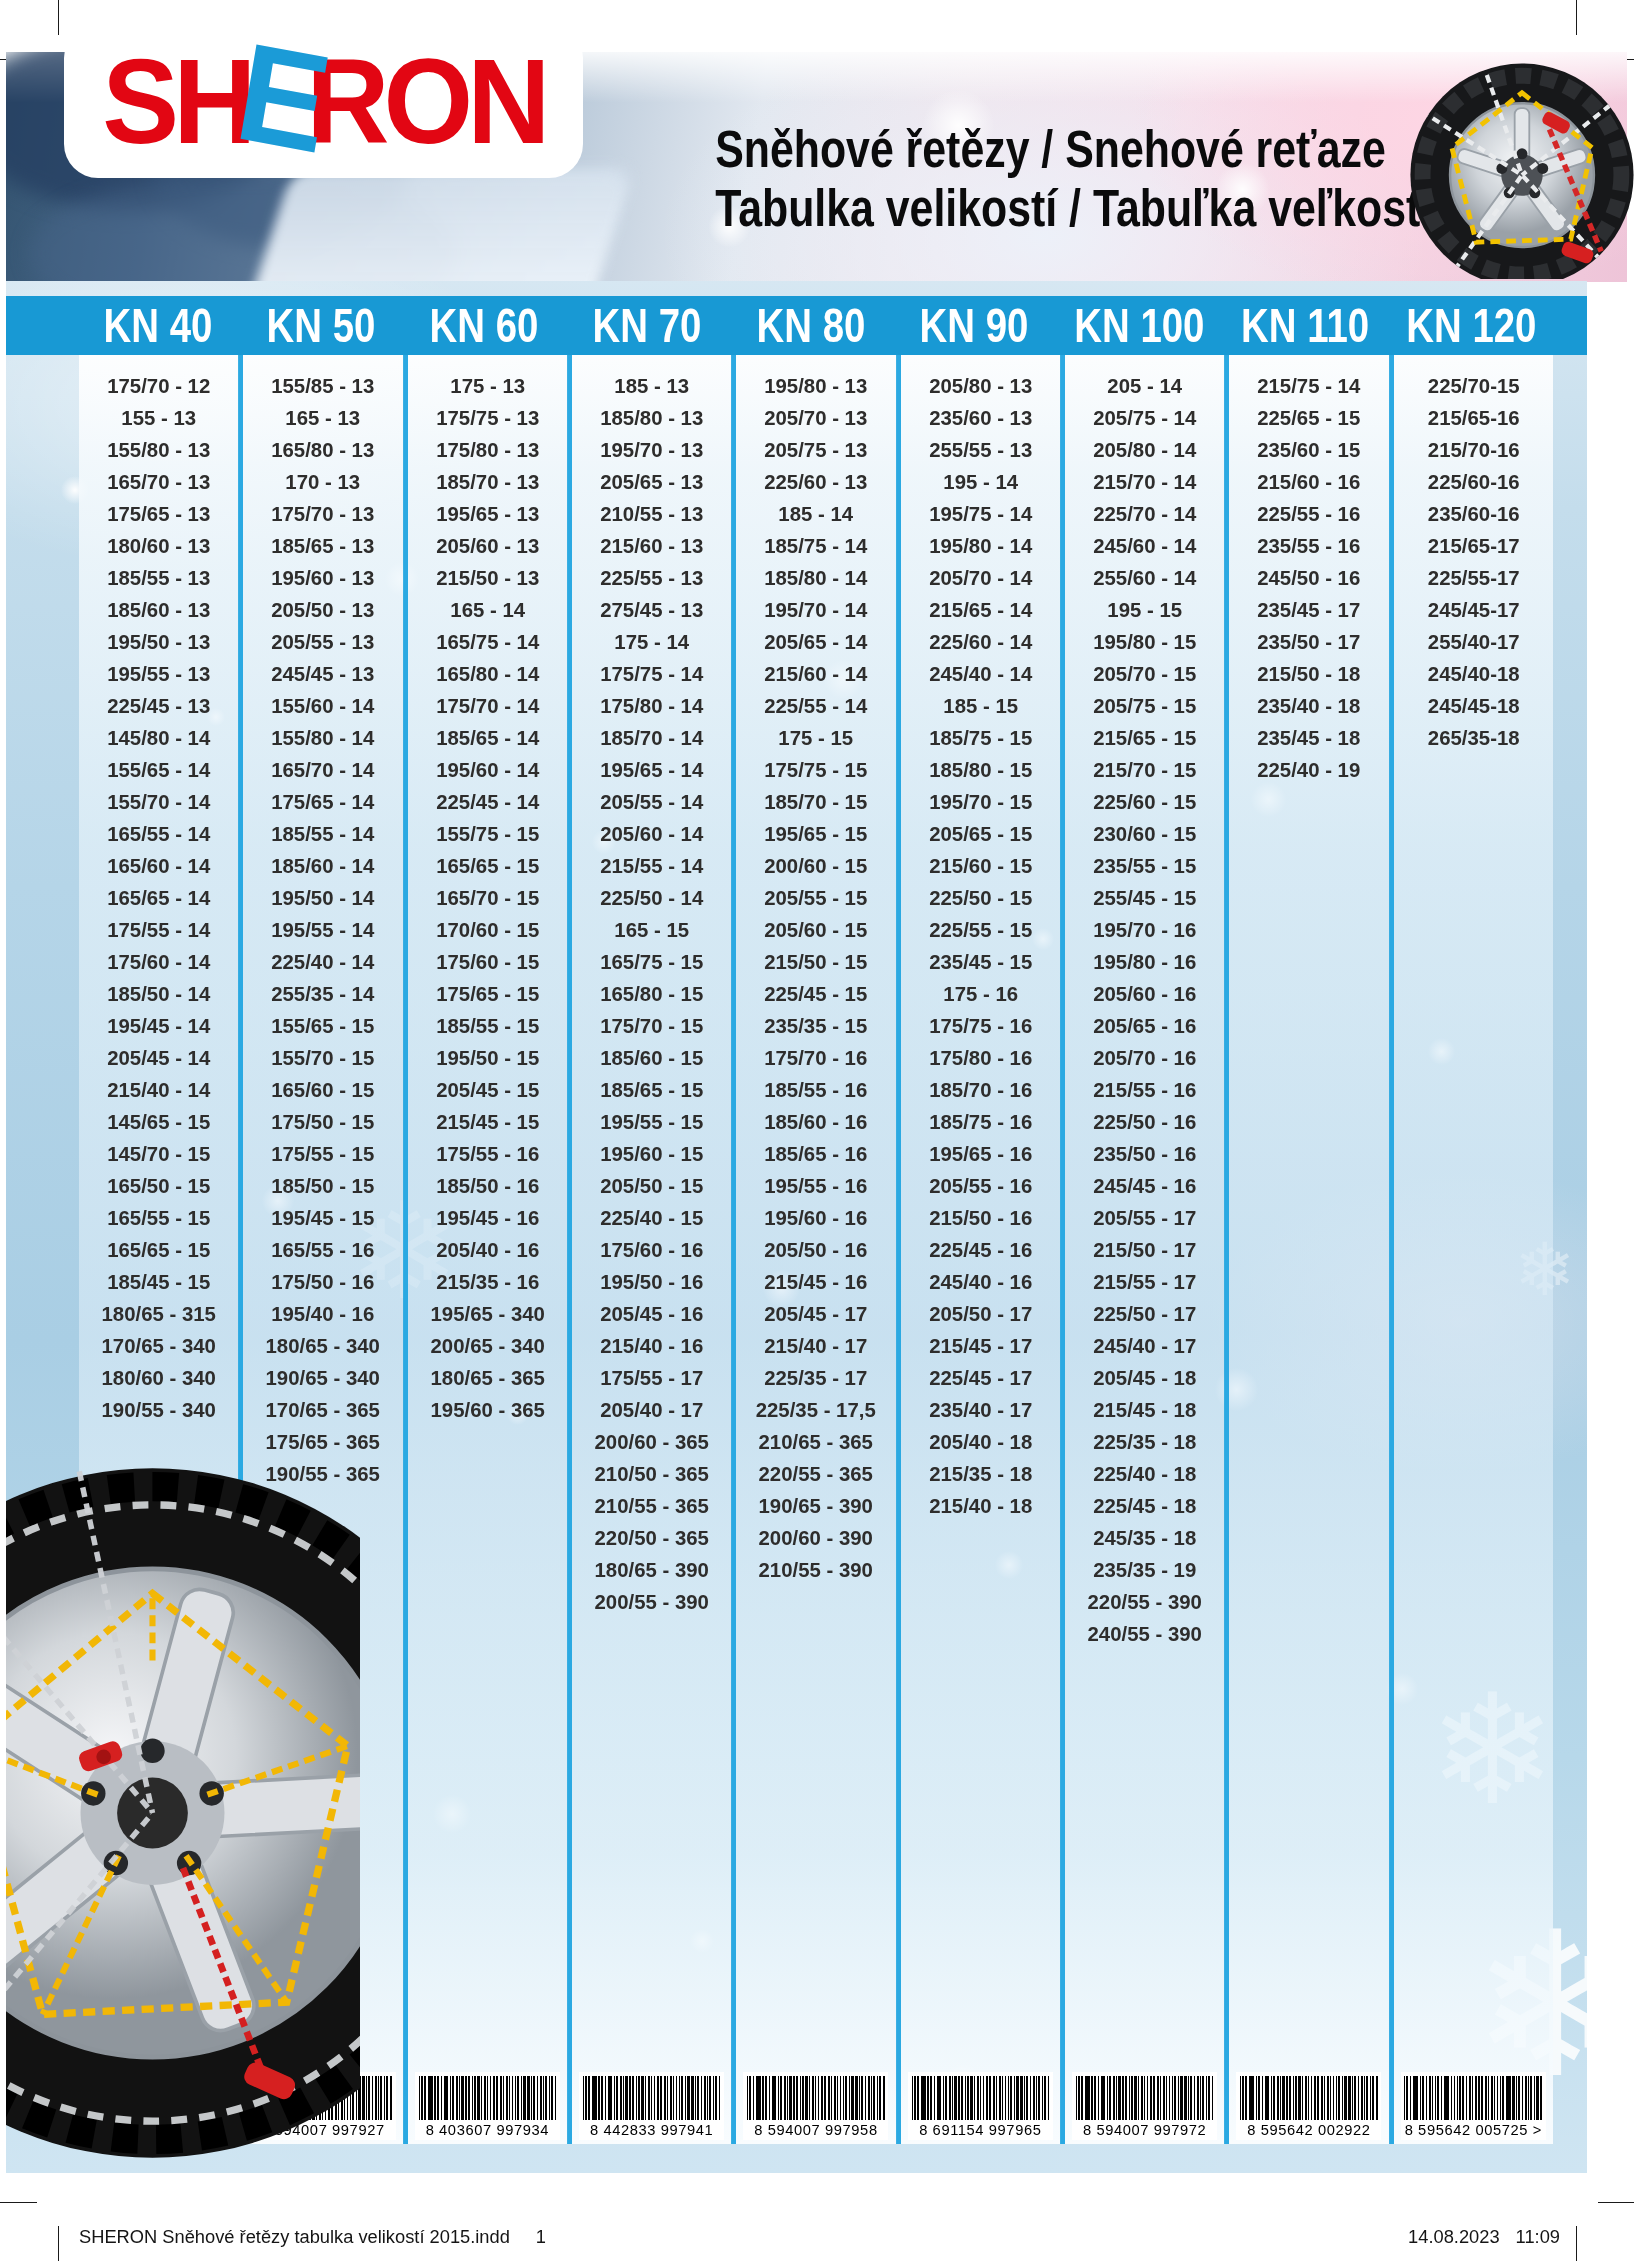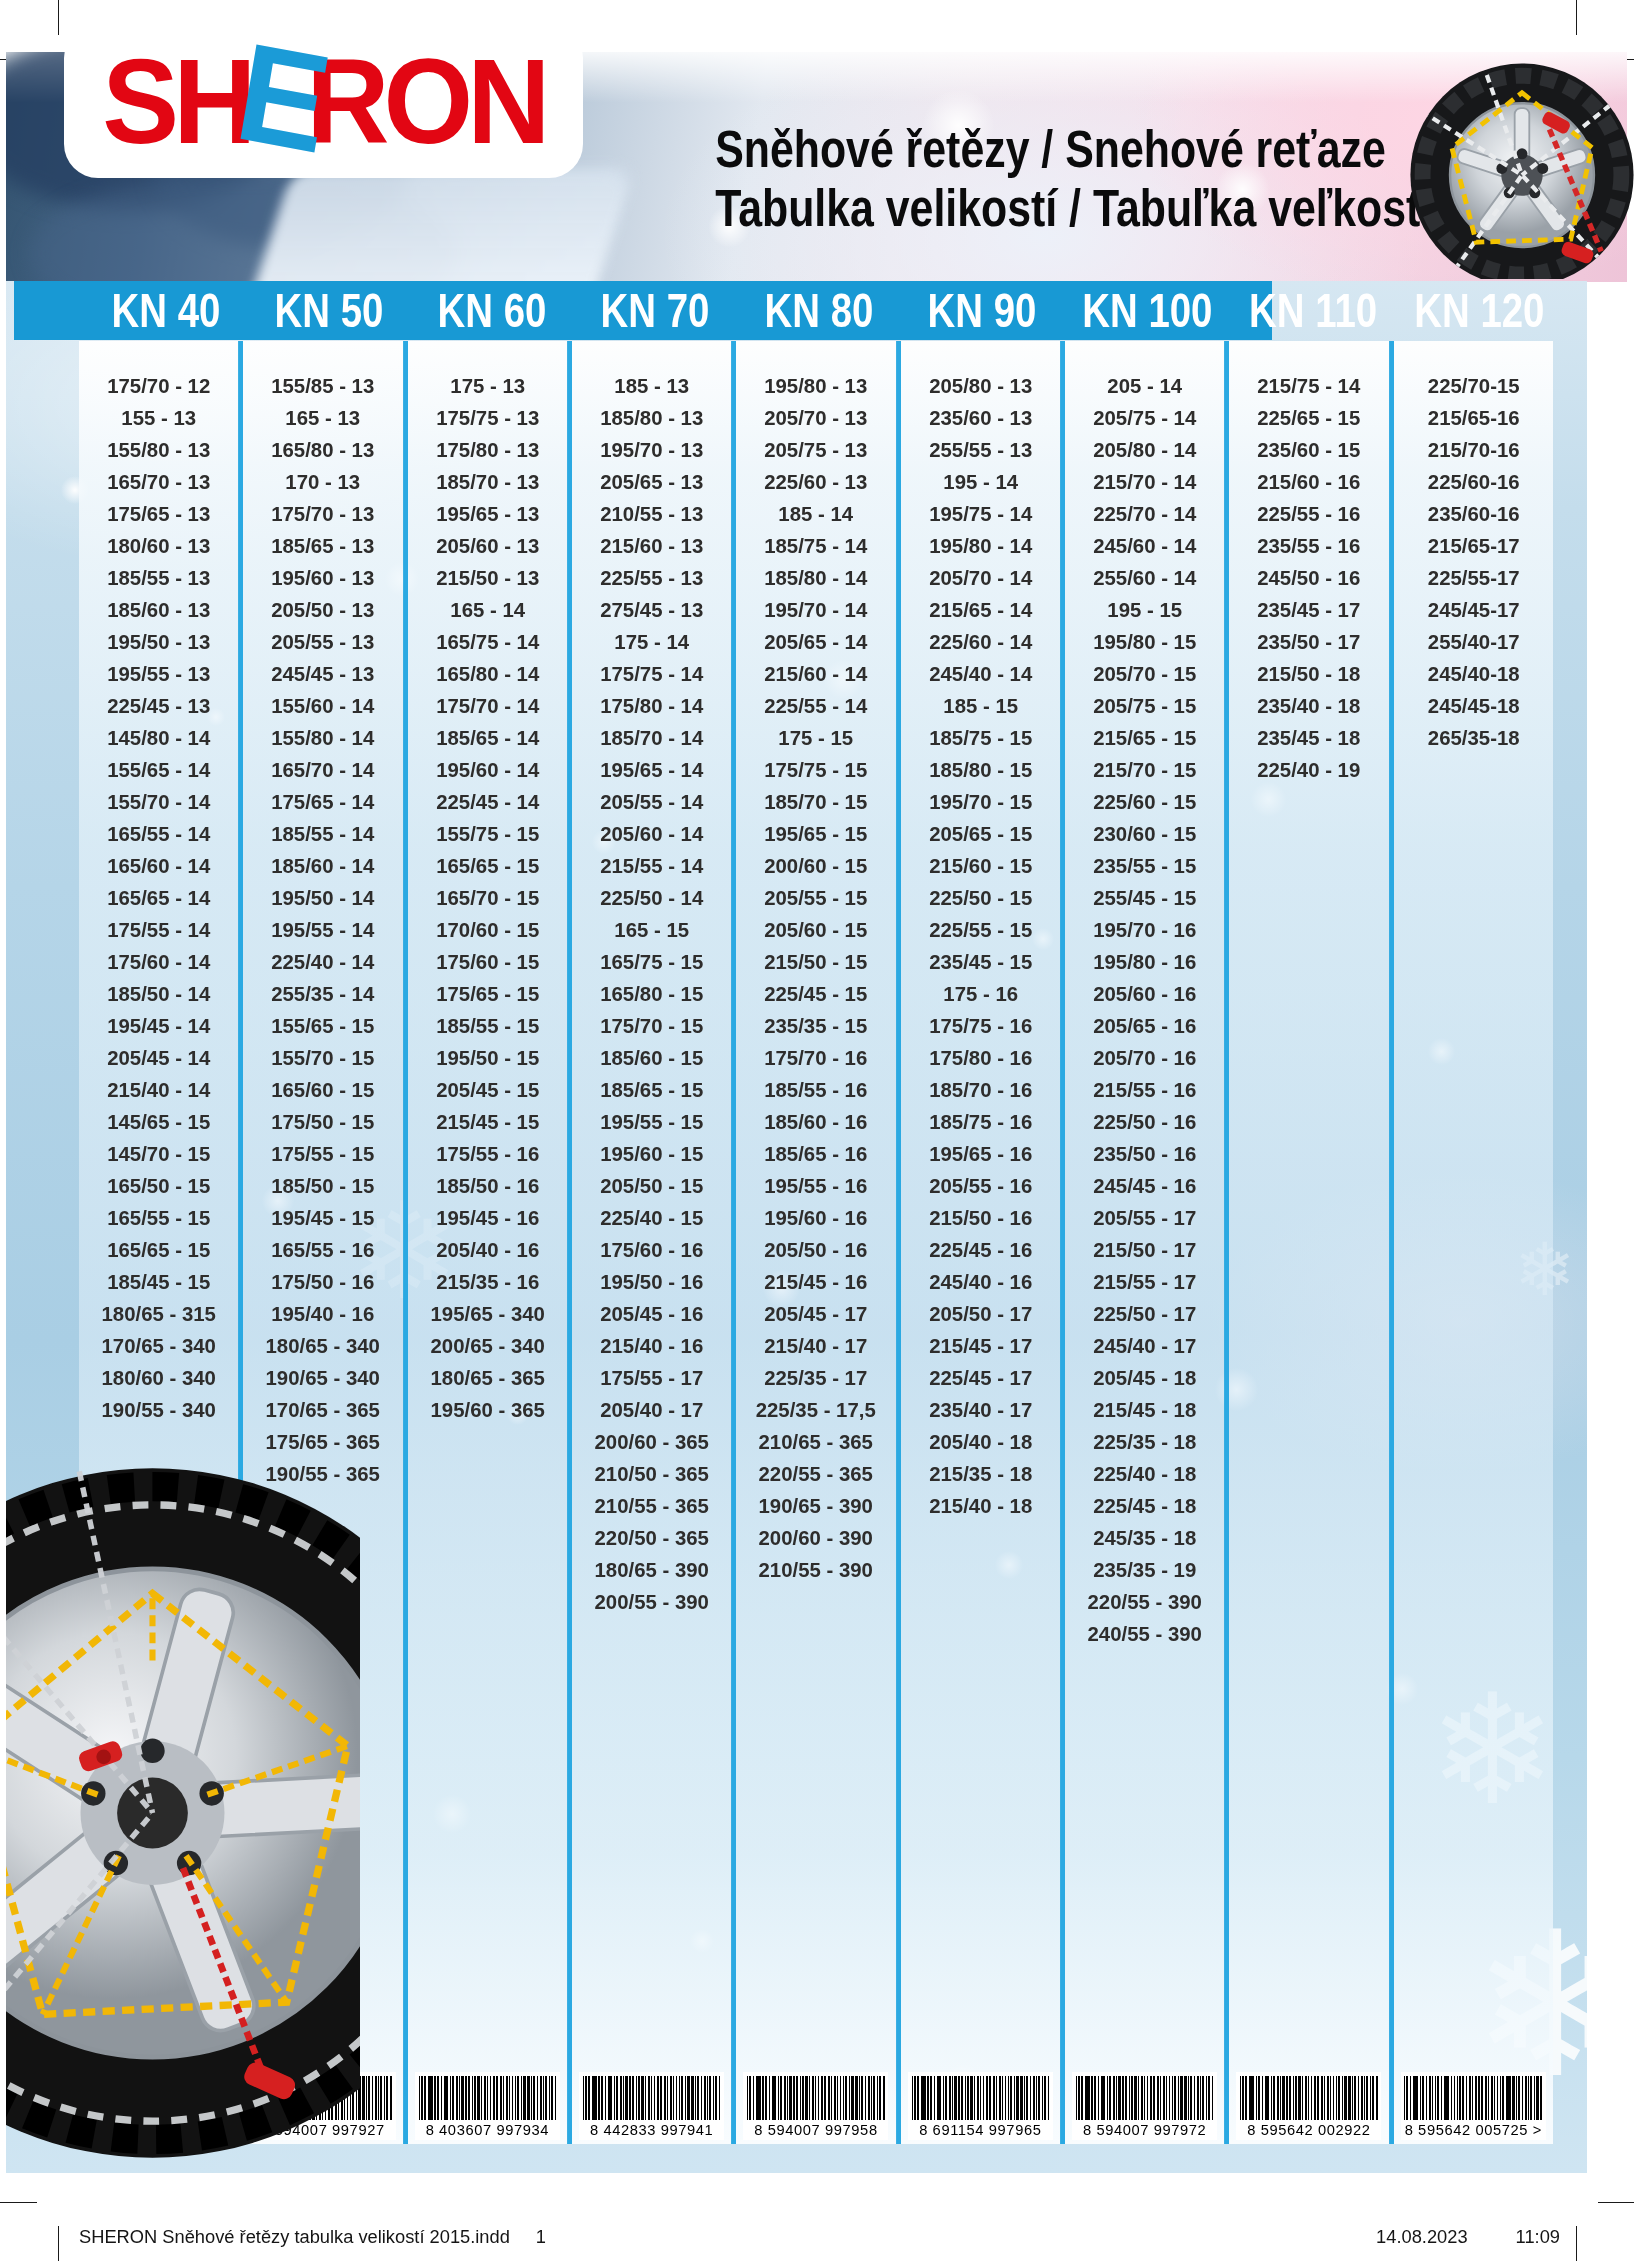--- a/index.html
+++ b/index.html
@@ -46,21 +46,21 @@
 
   
   .title{position:absolute; left:659px; top:120px; width:702px; z-index:4; text-align:center; color:#0b0b0c;}
   .title-line{display:block; font-size:51px; font-weight:700; line-height:59px; white-space:nowrap;
         transform:scaleX(.84); transform-origin:50% 50%;}
 
   
   .tire-top{position:absolute; left:1397px; top:56px; width:239px; height:223px; z-index:6;}
 
   
-  .band{position:absolute; left:6.1px; top:281px; width:1258px; height:59px; background:var(--accent); z-index:3;margin-left:8px;}
+  .band{position:absolute; left:6.1px; top:296px; width:1581px; height:59px; background:var(--accent); z-index:3;}
   .band-grid{position:absolute; left:73px; top:0; width:1474px; height:100%;
         display:grid; grid-template-columns:repeat(9,1fr); gap:4.9px;}
   .band-cell{display:flex; align-items:center; justify-content:center;}
   .band-cell span{display:inline-block; font-size:48px; font-weight:700; color:#fff;
         transform:scaleX(.8); white-space:nowrap;}
 
   
   .bg{position:absolute; left:6.1px; top:281px; width:1581px; height:1892px; z-index:0;
     background:
       radial-gradient(ellipse 549px 293px at 12% 6%, rgba(255,255,255,.5), rgba(255,255,255,0) 60%),
@@ -91,21 +91,21 @@
   .bc-num{margin-top:1.8px; text-align:center; font-size:14.7px; color:#000; letter-spacing:0.6px; white-space:nowrap;}
 
   
   .wheel{position:absolute; left:6.1px; top:1453px; width:354px; height:720px; z-index:2;}
 
   
   .footer{position:absolute; left:0; top:2220px; width:1634px; height:37px; z-index:4;}
   .footer-left{position:absolute; left:79px; top:6.1px; font-size:18.3px; color:#151515;}
   .footer-left .pgnum{margin-left:26px;}
   .footer-right{position:absolute; right:74px; top:6.1px; font-size:18.3px; color:#151515;}
-  .footer-right .time{margin-left:48px;}
+  .footer-right .time{margin-left:16px;}
 </style>
 </head>
 <body>
 
 <div class="mark v" style="left:58px; top:0;"></div>
 <div class="mark h" style="left:0; top:59px;"></div>
 <div class="mark v" style="left:1576px; top:0;"></div>
 <div class="mark h" style="left:1598px; top:59px;"></div>
 <div class="mark v" style="left:58px; top:2226px;"></div>
 <div class="mark h" style="left:0; top:2202px;"></div>

